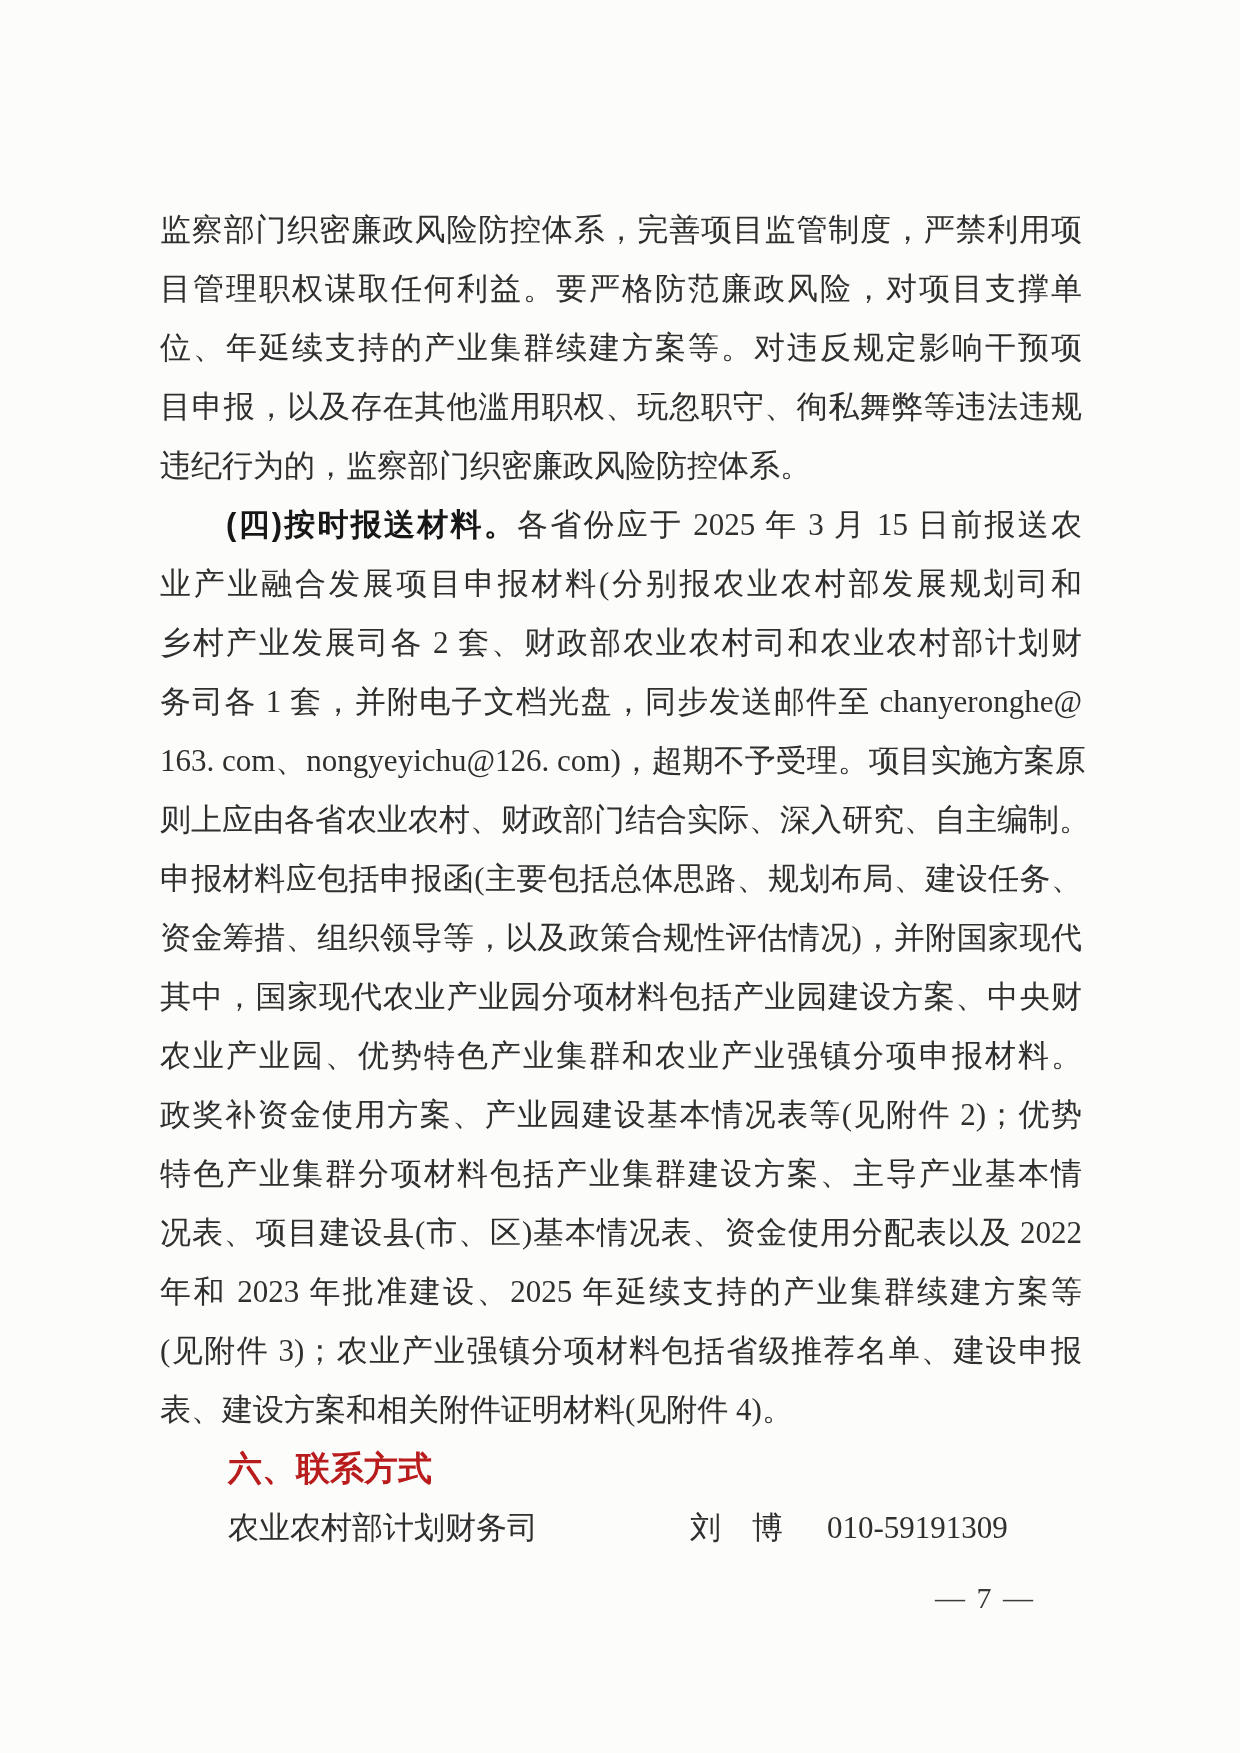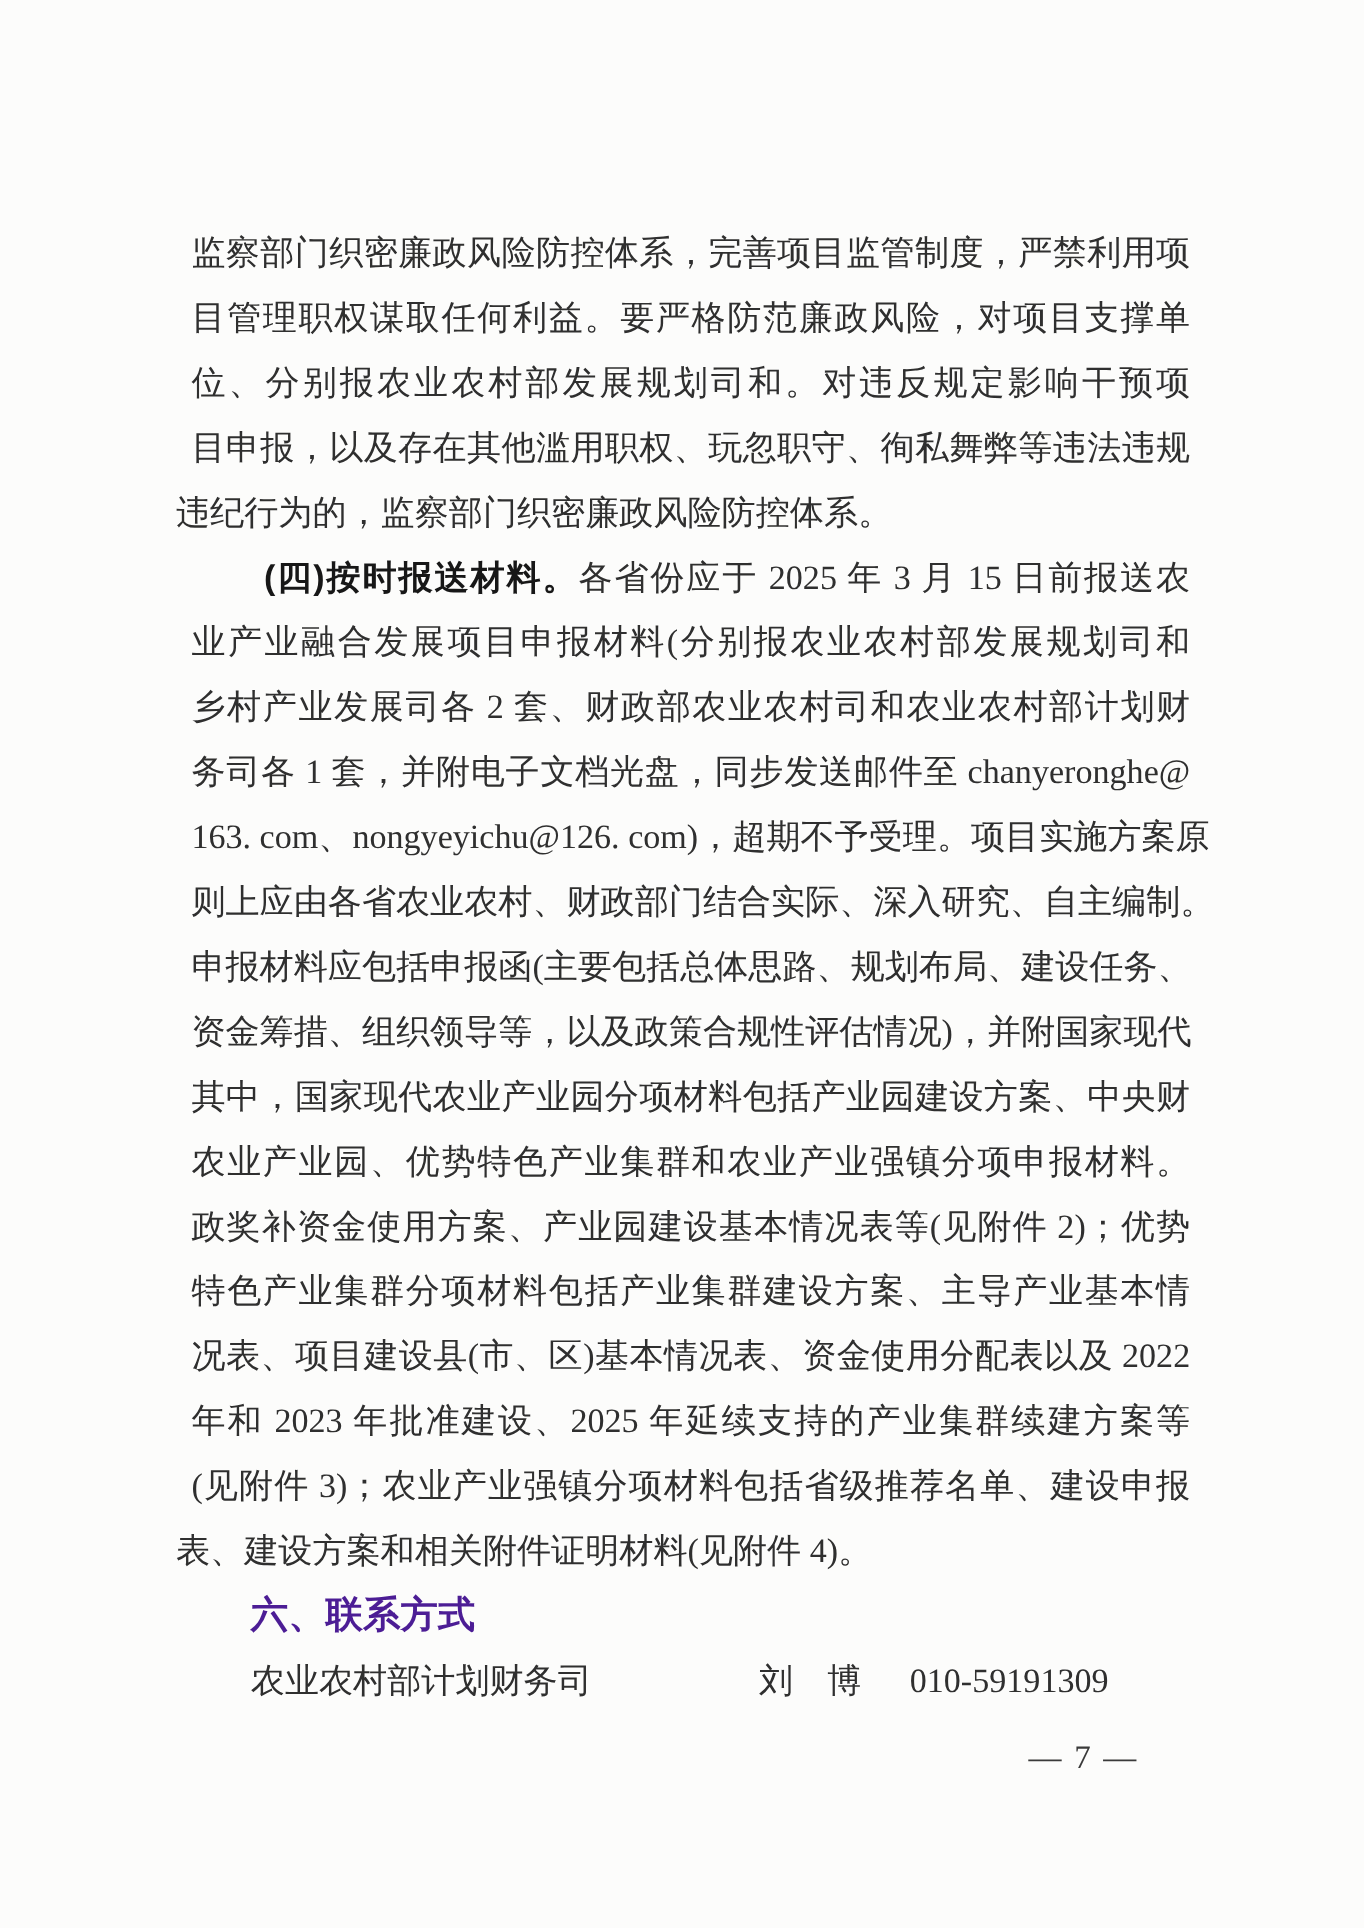--- a/index.html
+++ b/index.html
@@ -31,39 +31,38 @@
   .line {
     height: 59px;
     line-height: 59px;
     font-size: 31px;
     white-space: nowrap;
     letter-spacing: 0;
   }
   .line.justify {
     text-align: justify;
     text-align-last: justify;
-    margin-left: 14px;
   }
   .line.left {
     text-align: left;
     text-align-last: left;
   }
   .line.indent {
     text-indent: 66px;
   }
   .bold-lead {
     font-family: "Liberation Sans", "DejaVu Sans", sans-serif;
     font-weight: bold;
     color: #171717;
   }
   .line.heading {
     font-family: "Liberation Sans", "DejaVu Sans", sans-serif;
     font-weight: bold;
     font-size: 34px;
-    color: #4c1d95;
+    color: #b91c1c;
     text-indent: 68px;
     text-align: center;
     text-align-last: left;
   }
   .line.contact {
     display: flex;
     align-items: center;
     text-align: left;
     text-align-last: left;
   }
@@ -87,21 +86,21 @@
     letter-spacing: 2px;
   }
 </style>
 </head>
 <body>
 
 <div class="page">
   <div class="text-block" id="text-block">
       <div class="line justify">监察部门织密廉政风险防控体系，完善项目监管制度，严禁利用项</div>
       <div class="line justify">目管理职权谋取任何利益。要严格防范廉政风险，对项目支撑单</div>
-      <div class="line justify">位、分别报农业农村部发展规划司和。对违反规定影响干预项</div>
+      <div class="line justify">位、年延续支持的产业集群续建方案等。对违反规定影响干预项</div>
       <div class="line justify">目申报，以及存在其他滥用职权、玩忽职守、徇私舞弊等违法违规</div>
       <div class="line left">违纪行为的，监察部门织密廉政风险防控体系。</div>
       <div class="line justify indent"><span class="bold-lead">(四)按时报送材料。</span><span>各省份应于 2025 年 3 月 15 日前报送农</span></div>
       <div class="line justify">业产业融合发展项目申报材料(分别报农业农村部发展规划司和</div>
       <div class="line justify">乡村产业发展司各 2 套、财政部农业农村司和农业农村部计划财</div>
       <div class="line justify">务司各 1 套，并附电子文档光盘，同步发送邮件至 chanyeronghe@</div>
       <div class="line justify">163. com、nongyeyichu@126. com)，超期不予受理。项目实施方案原</div>
       <div class="line justify">则上应由各省农业农村、财政部门结合实际、深入研究、自主编制。</div>
       <div class="line justify">申报材料应包括申报函(主要包括总体思路、规划布局、建设任务、</div>
       <div class="line justify">资金筹措、组织领导等，以及政策合规性评估情况)，并附国家现代</div>

